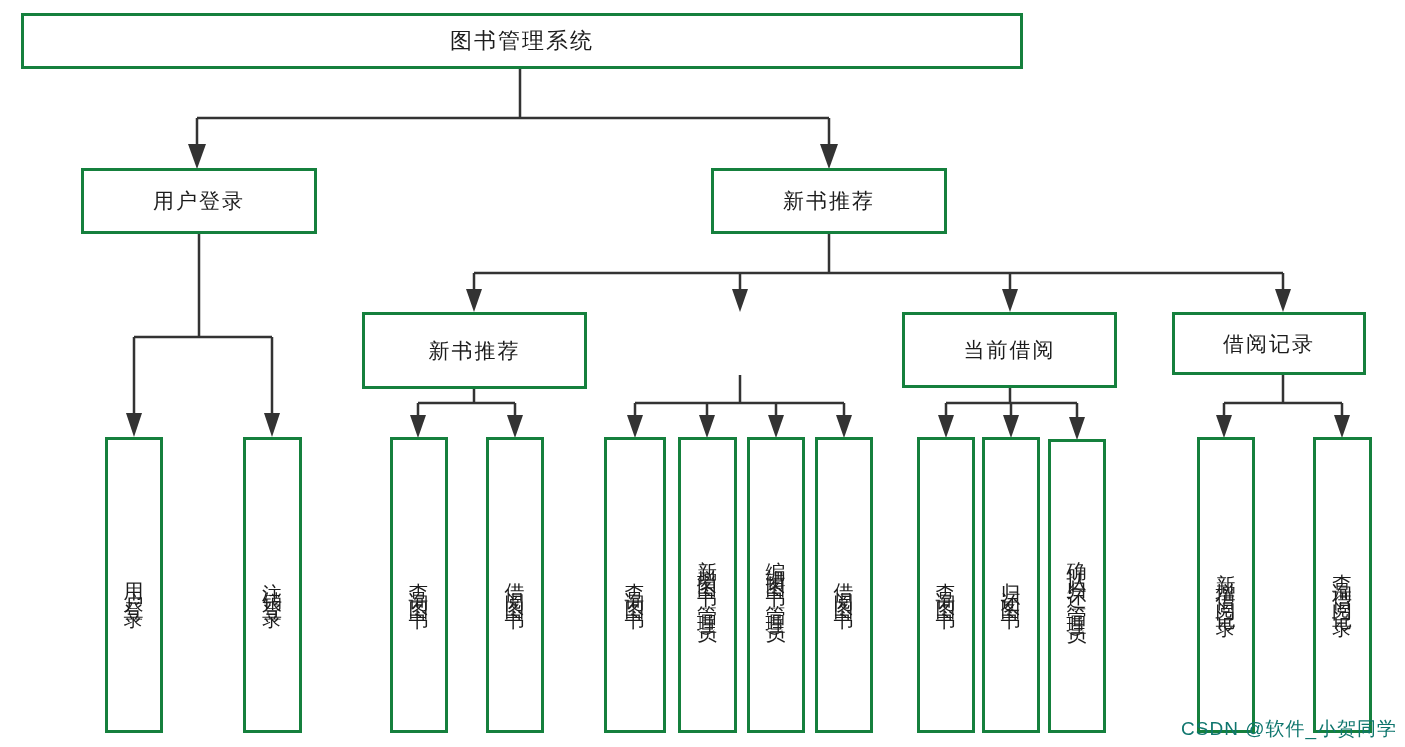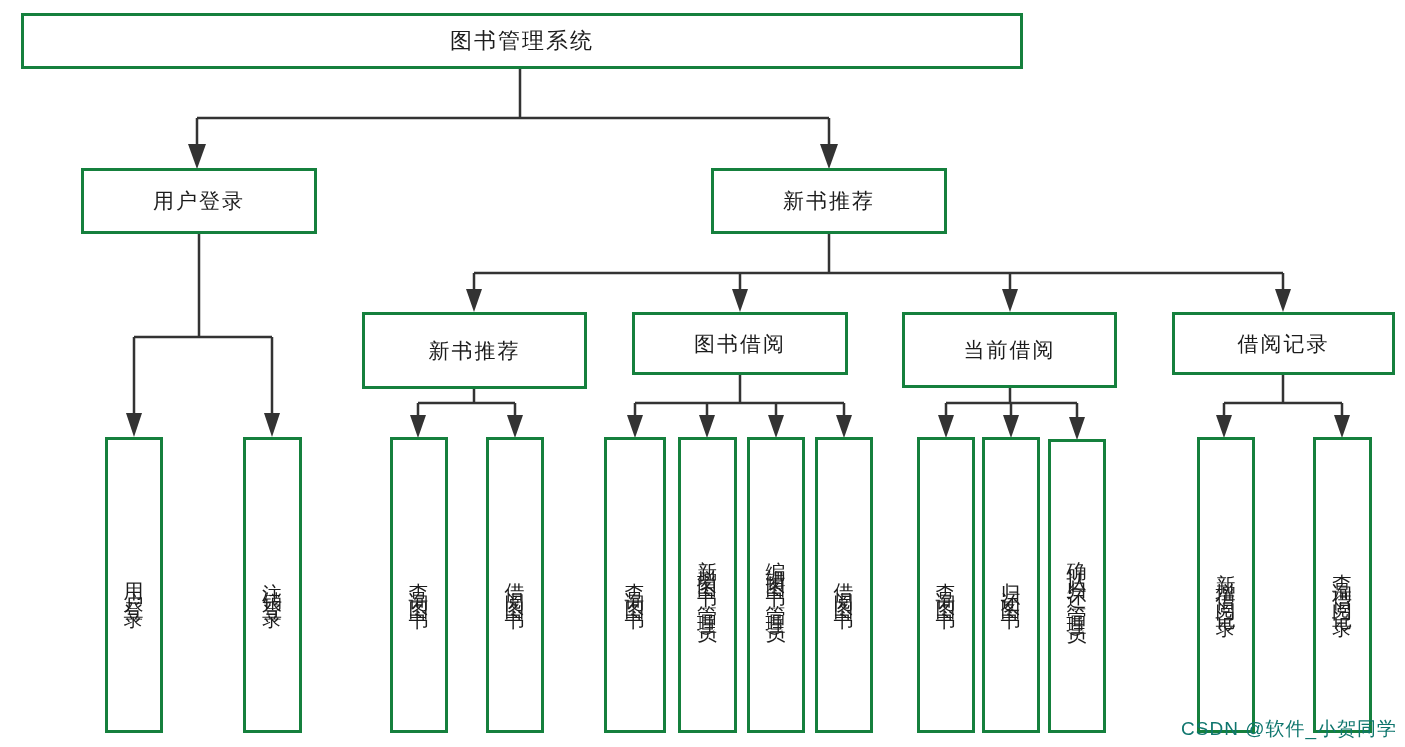--- a/index.html
+++ b/index.html
@@ -103,23 +103,22 @@
       <polygon points="1334,415 1350,415 1342,438"></polygon>
     </g>
   </svg>
 
   <div class="node hnode root" style="left:21px; top:13px; width:1002px; height:56px;">图书管理系统</div>
 
   <div class="node hnode" style="left:81px; top:168px; width:236px; height:66px;">用户登录</div>
   <div class="node hnode" style="left:711px; top:168px; width:236px; height:66px;">新书推荐</div>
 
   <div class="node hnode" style="left:362px; top:312px; width:225px; height:77px;">新书推荐</div>
-  <div class="node hnode" style="left:632px; top:312px; width:216px; height:63px;">图书借阅</div>
   <div class="node hnode" style="left:902px; top:312px; width:215px; height:76px;">当前借阅</div>
-  <div class="node hnode" style="left:1172px; top:312px; width:223px; height:63px;">借阅记录</div>
+  <div class="node hnode" style="left:1172px; top:312px; width:194px; height:63px;">借阅记录</div>
 
   <div class="node vnode" style="left:105px; top:437px; width:58px; height:296px;">
     <span>用户登录</span>
   </div>
   <div class="node vnode" style="left:243px; top:437px; width:59px; height:296px;">
     <span>注销登录</span>
   </div>
 
   <div class="node vnode" style="left:390px; top:437px; width:58px; height:296px;">
     <span>查询图书</span>

